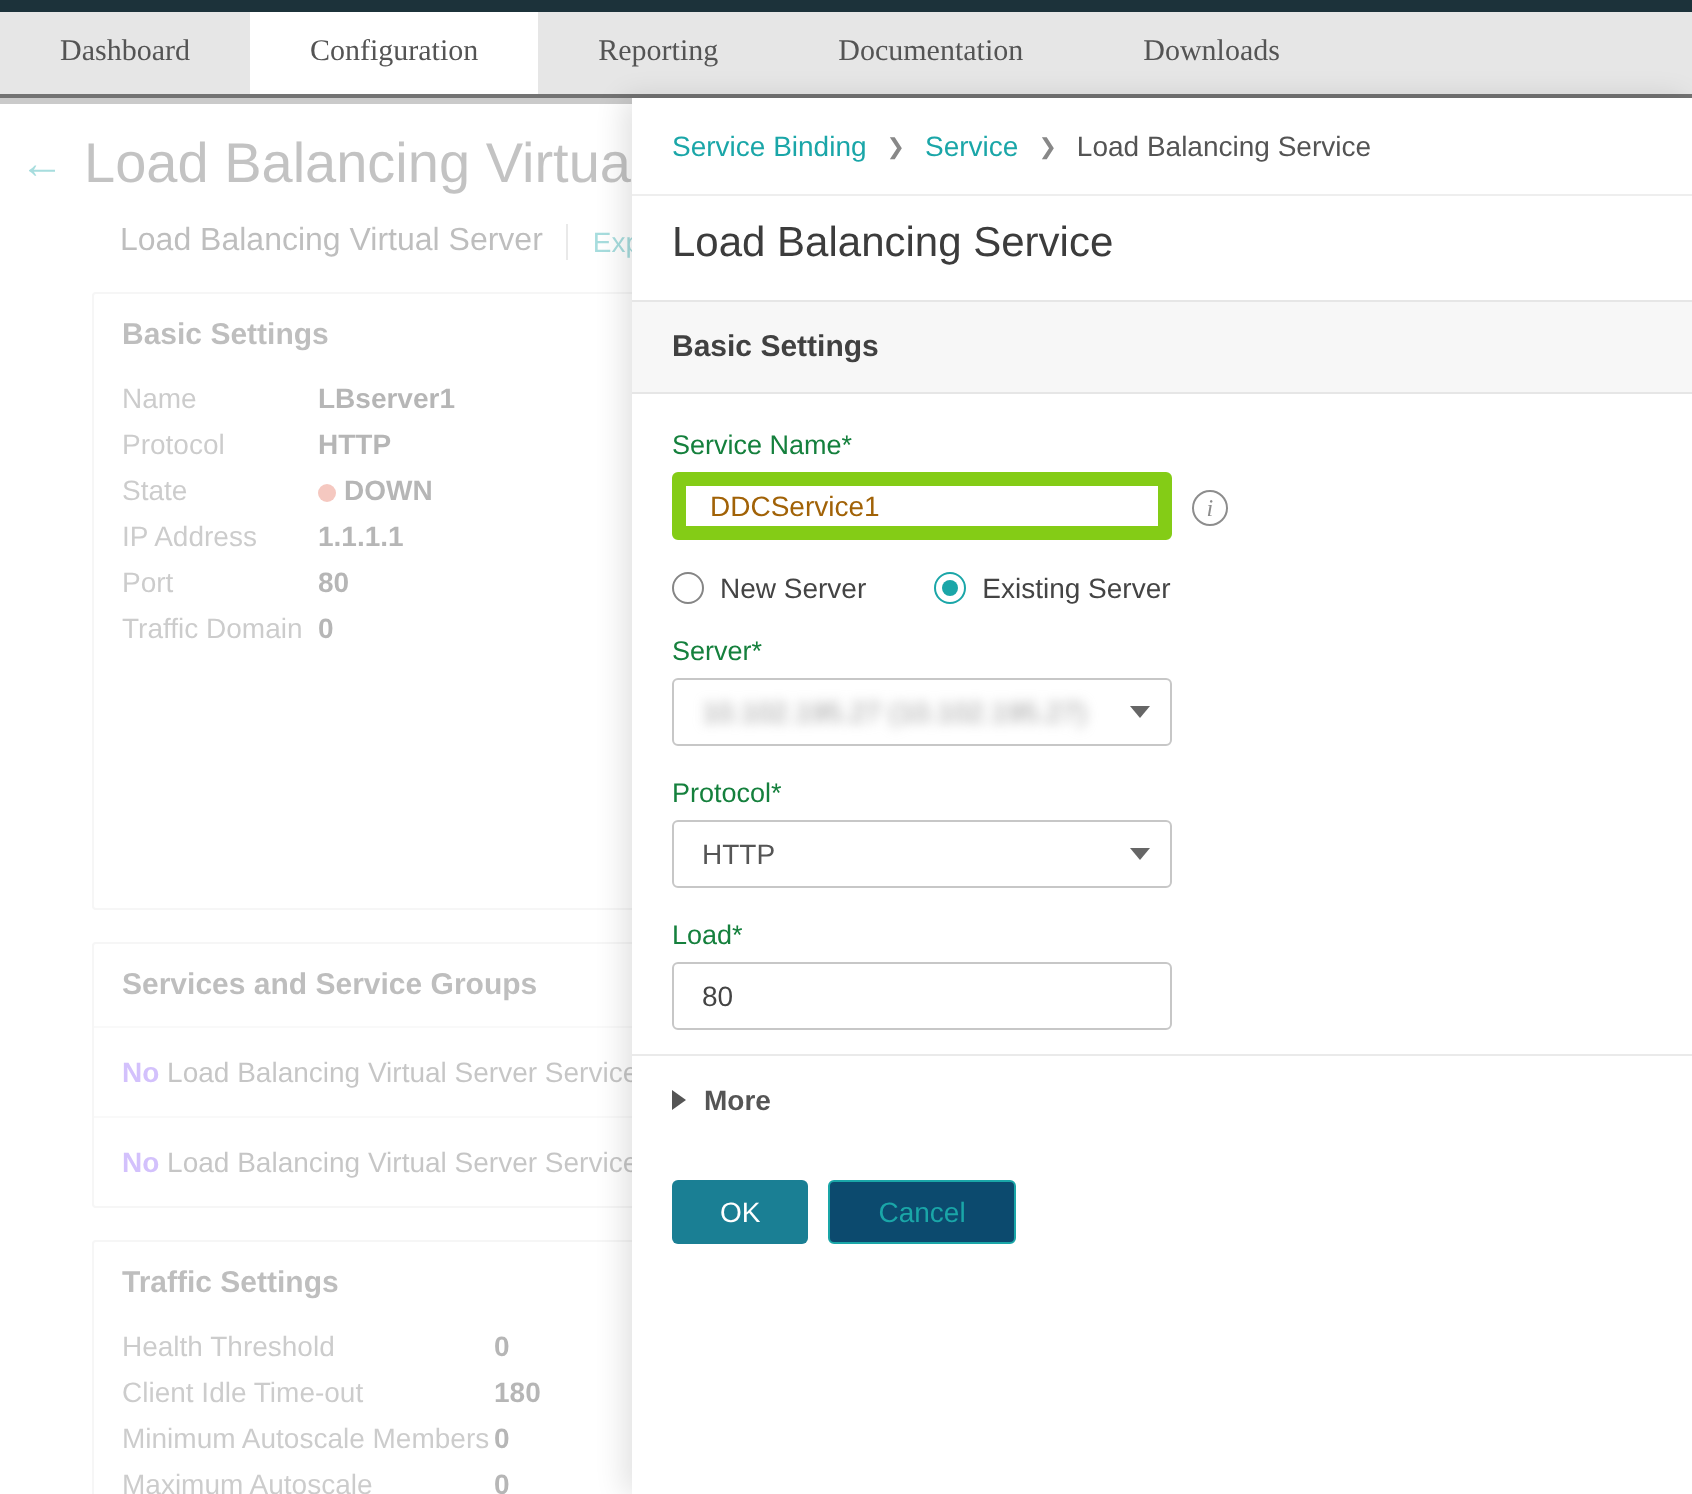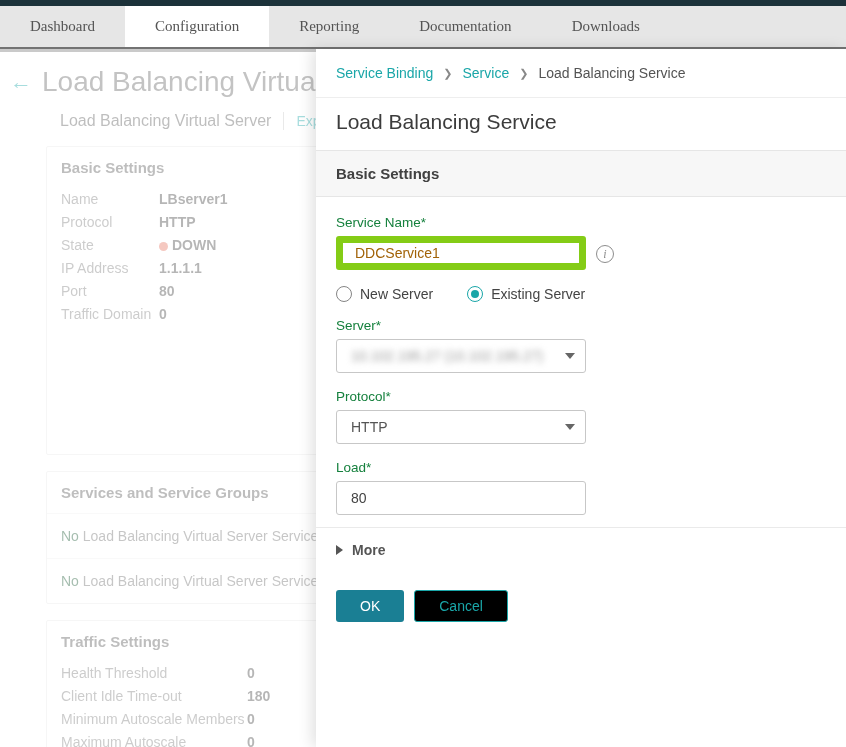--- a/index.html
+++ b/index.html
@@ -17,21 +17,21 @@
   .vr { width: 1px; height: 18px; background: #c6c6c6; }
   .export-link { color: #1aa6a8; font-size: 14px; }
   .card { border: 1px solid #e6e6e6; border-radius: 2px; margin-top: 16px; }
   .card-header { padding: 12px 14px; color: #555; font-size: 15px; font-weight: 600; }
   .card-body { padding: 0 14px 18px 14px; }
   .kv { display: flex; gap: 0; font-size: 14px; line-height: 23px; color: #7a7a7a; }
   .kv .k { width: 98px; }
   .kv .v { color: #404040; font-weight: 600; }
   .status-dot { display: inline-block; width: 9px; height: 9px; border-radius: 50%; background: #e46f5b; margin-right: 4px; vertical-align: middle; }
   .service-row { padding: 14px; border-top: 1px solid #eee; color: #6b6b6b; font-size: 14px; }
-  .service-row .no { color: #14532d; font-weight: 400; }
+  .service-row .no { color: #8b5cf6; font-weight: 700; }
   .traffic-kv { display:flex; font-size:14px; line-height:23px; color:#7a7a7a; }
   .traffic-kv .k { width: 186px; }
   .traffic-kv .v { color:#404040; font-weight:600; }
 
   
   .scrim { position: absolute; inset: 49px 0 0 0; background: rgba(255,255,255,0.62); pointer-events: none; }
 
   
   .panel { position: absolute; top: 49px; right: 0; width: 530px; height: calc(747px - 49px); background: #fff; box-shadow: -4px 0 14px rgba(0,0,0,0.12); }
   .panel-crumb { display:flex; align-items:center; gap:10px; padding: 16px 20px; font-size: 14px; border-bottom: 1px solid #eee; }
@@ -51,21 +51,21 @@
   .radio.selected .circ::after { content:''; width:8px; height:8px; border-radius:50%; background:#1aa6a8; }
   .select-box { width:250px; height:34px; border:1px solid #c7c7c7; border-radius:3px; display:flex; align-items:center; justify-content:space-between; padding:0 10px 0 14px; color:#555; font-size:14px; }
   .select-box.blurry span.blurred { filter: blur(3px); color:#999; }
   .chev-down { width:0; height:0; border-left:5px solid transparent; border-right:5px solid transparent; border-top:6px solid #666; }
   .read-input { width:250px; height:34px; border:1px solid #c7c7c7; border-radius:3px; padding:0 14px; display:flex; align-items:center; font-size:14px; color:#444; }
   .more-row { display:flex; align-items:center; gap:9px; padding: 14px 20px; border-top:1px solid #eaeaea; color:#555; font-weight:600; font-size:14px; }
   .tri-right { width:0; height:0; border-top:5px solid transparent; border-bottom:5px solid transparent; border-left:7px solid #555; }
   .panel-actions { display:flex; gap:10px; padding: 18px 20px; }
   .btn { height:32px; padding:0 24px; border-radius:3px; font-size:14px; cursor:pointer; }
   .btn-primary { background:#1a7f94; color:#fff; border:none; }
-  .btn-secondary { background:#000000; border:1px solid #1aa6a8; color:#1aa6a8; }
+  .btn-secondary { background:#0c4a6e; border:1px solid #1aa6a8; color:#1aa6a8; }
   .page-root { position: relative; width:846px; height:747px; }
 </style>
 </head>
 <body>
 
 <div class="page-root">
   <div class="topbar"></div>
   <div class="tabs">
     <div class="tab">Dashboard</div>
     <div class="tab active">Configuration</div>

